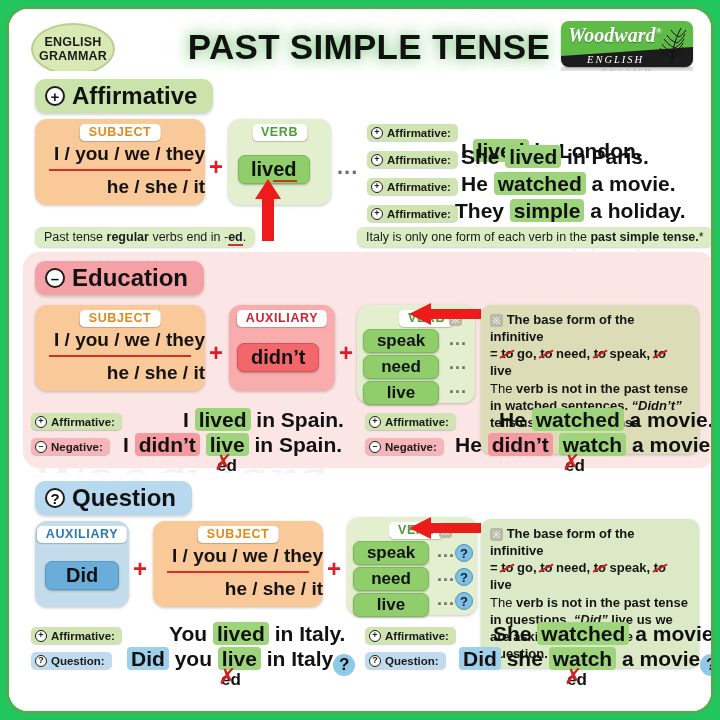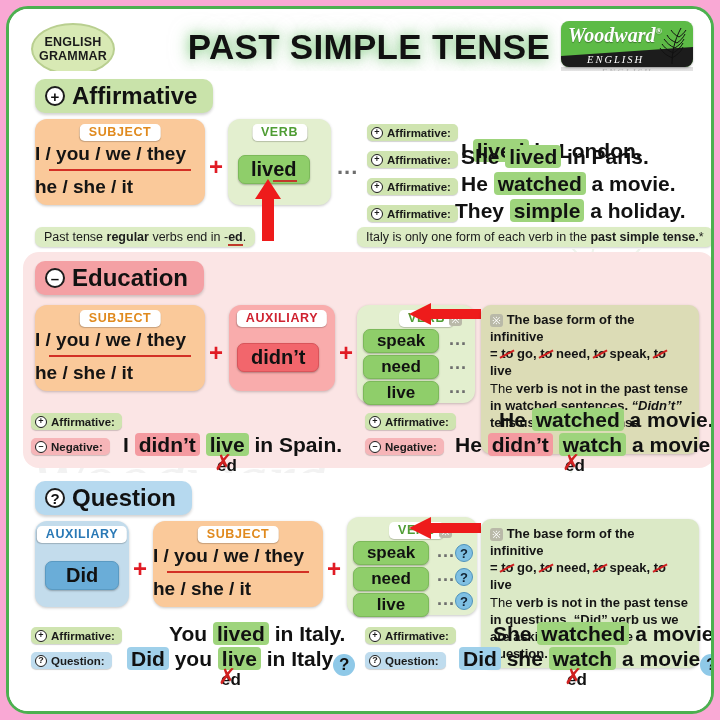--- a/index.html
+++ b/index.html
@@ -4,21 +4,21 @@
 <style>
   * { box-sizing: border-box; margin: 0; padding: 0; }
   html, body {
     width: 720px; height: 720px;
     font-family: "Liberation Sans", sans-serif;
     background: #ffffff;
   }
   #page {
     position: relative;
     width: 720px; height: 720px;
-    background: #f9a8d4;
+    background: #22c55e;
     overflow: hidden;
   }
   
   .frame {
     position: absolute;
     left: 6px; top: 6px; width: 708px; height: 708px;
     border: 3px solid #4cb050;
     border-radius: 22px;
     background: #ffffff;
   }
@@ -149,21 +149,21 @@
     white-space: nowrap;
   }
   .lbl-subject { color: #e08a1e; }
   .lbl-verb    { color: #4f9d34; }
   .lbl-aux-neg { color: #cf2230; }
   .lbl-aux-q   { color: #2a79b6; }
 
   .subject-box { background: #fac99a; }
   .subject-rows {
     position: absolute; left: 0; right: 0; top: 24px;
-    text-align: left; font-size: 19px; font-weight: bold; color: #141414;
+    text-align: right; font-size: 19px; font-weight: bold; color: #141414;
   }
   .subject-rows .r1 { padding-bottom: 4px; }
   .subject-rows .rule {
     height: 2px; background: #d33025; margin: 0 14px 5px 14px;
   }
   .verb-box  { background: #e3efcf; }
   .aux-box-neg { background: #f9acac; }
   .aux-box-q   { background: #c3dcec; }
 
   .chip {
@@ -504,20 +504,23 @@
       </div>
       <div>
         <b>tells us it is a past tense sentence.</b>
       </div>
     </div>
 
     <div class="extag extag-green" style="left:22px; top:404px;">
       <span class="sym2">+</span>
       <span>Affirmative:</span>
     </div>
+    <div class="exline" style="left:174px; top:399px;">
+      <span>I </span><span class="hl-green">lived</span><span> in Spain.</span>
+    </div>
 
     <div class="extag extag-red" style="left:22px; top:429px;">
       <span class="sym2">–</span>
       <span>Negative:</span>
     </div>
     <div class="exline" style="left:114px; top:424px;">
       <span>I </span><span class="hl-red">didn’t</span><span> </span><span class="hl-green">live</span><span> in Spain.</span>
     </div>
     <div class="crossed-ed" style="left:208px; top:447px;">ed</div>
 
@@ -593,21 +596,21 @@
         <span>=</span>
         <span class="strike-to">to</span> go,
         <span class="strike-to">to</span> need,
         <span class="strike-to">to</span> speak,
         <span class="strike-to">to</span> live
       </div>
       <div>
         <span>The </span><b>verb</b><b> is not in the past tense</b>
       </div>
       <div>
-        <b>in </b><b>questions.</b><b style=""> “Did”</b><b> verb us we</b>
+        <b>in </b><b>questions.</b><b style="font-style:italic;"> “Did”</b><b> live us we</b>
       </div>
       <div>
         <b>are asking a past tense question.</b>
       </div>
     </div>
 
     <div class="extag extag-green" style="left:22px; top:618px;">
       <span class="sym2">+</span>
       <span>Affirmative:</span>
     </div>

